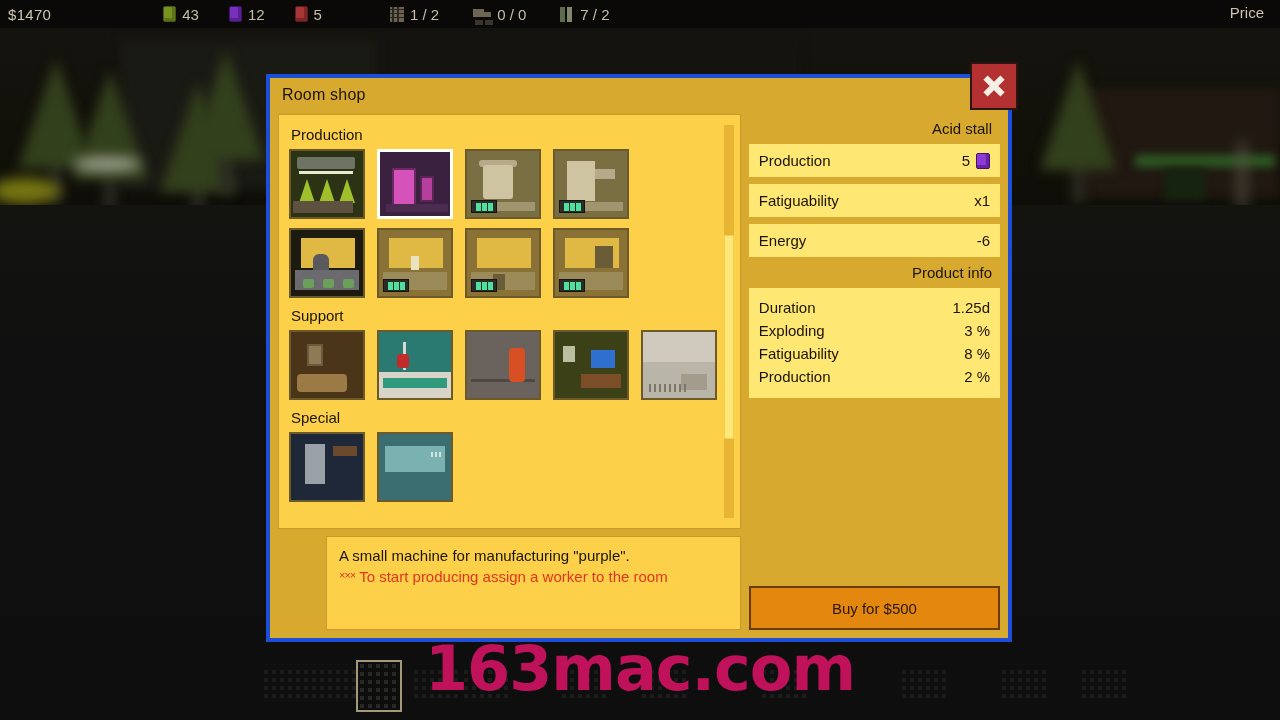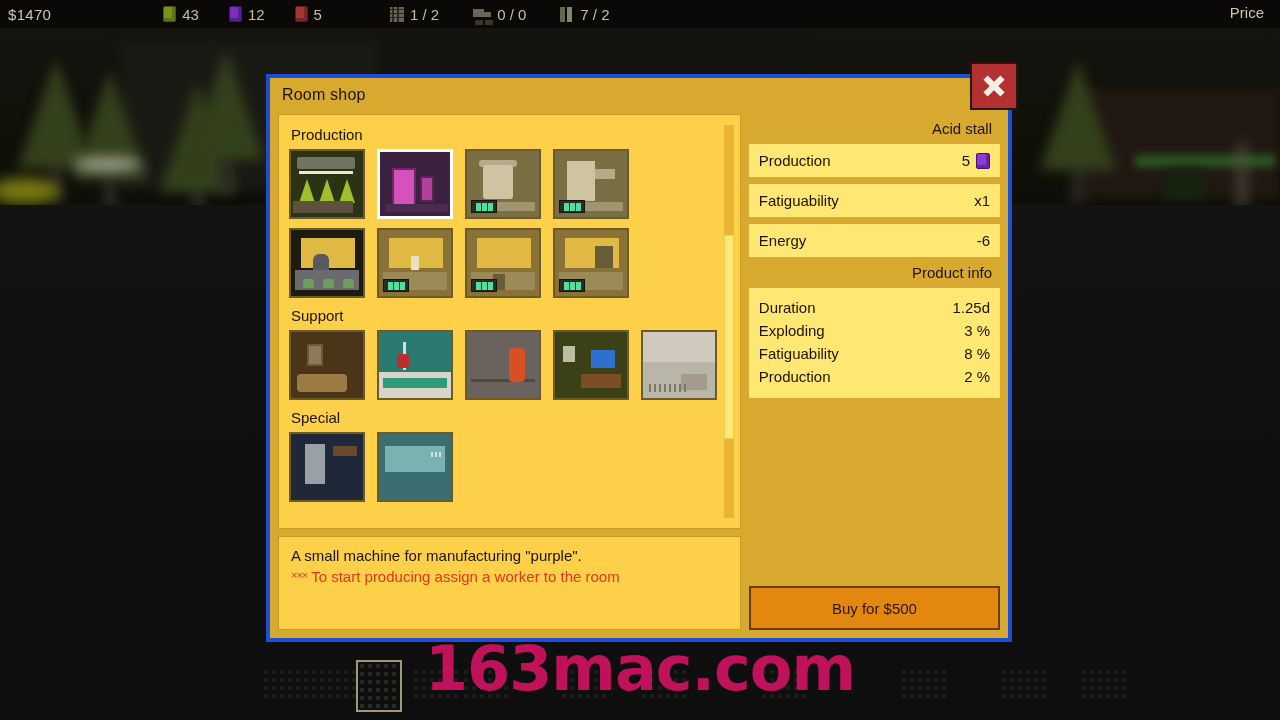--- a/index.html
+++ b/index.html
@@ -193,20 +193,21 @@
     background:#e8b434;
   }
   #scrollthumb{
     position:absolute; left:0; top:28%; width:10px; height:52%;
     background:#ffe87a; border:1px solid #f0cf55;
   }
 
   #descbox{
     height:94px; background:#fdd04a; border:1px solid #c79a2a;
     padding:10px 12px;
+    margin-left:48px;
   }
   #descbox .d1{ font-size:15px; color:#1b1408; margin-bottom:4px; }
   #descbox .d2{ font-size:15px; color:#e0361f; }
   #descbox .d2 .stars{ color:#e0361f; letter-spacing:-1px; font-size:11px; vertical-align:3px;}
 
   
   #rightcol{ width:254px; display:flex; flex-direction:column;text-align:right; }
   .sec-head{ font-size:15px; color:#1b1408; padding:6px 8px 7px 8px; }
   .statrow{
     background:#ffe773; margin:0 0 7px 0; padding:8px 10px;

